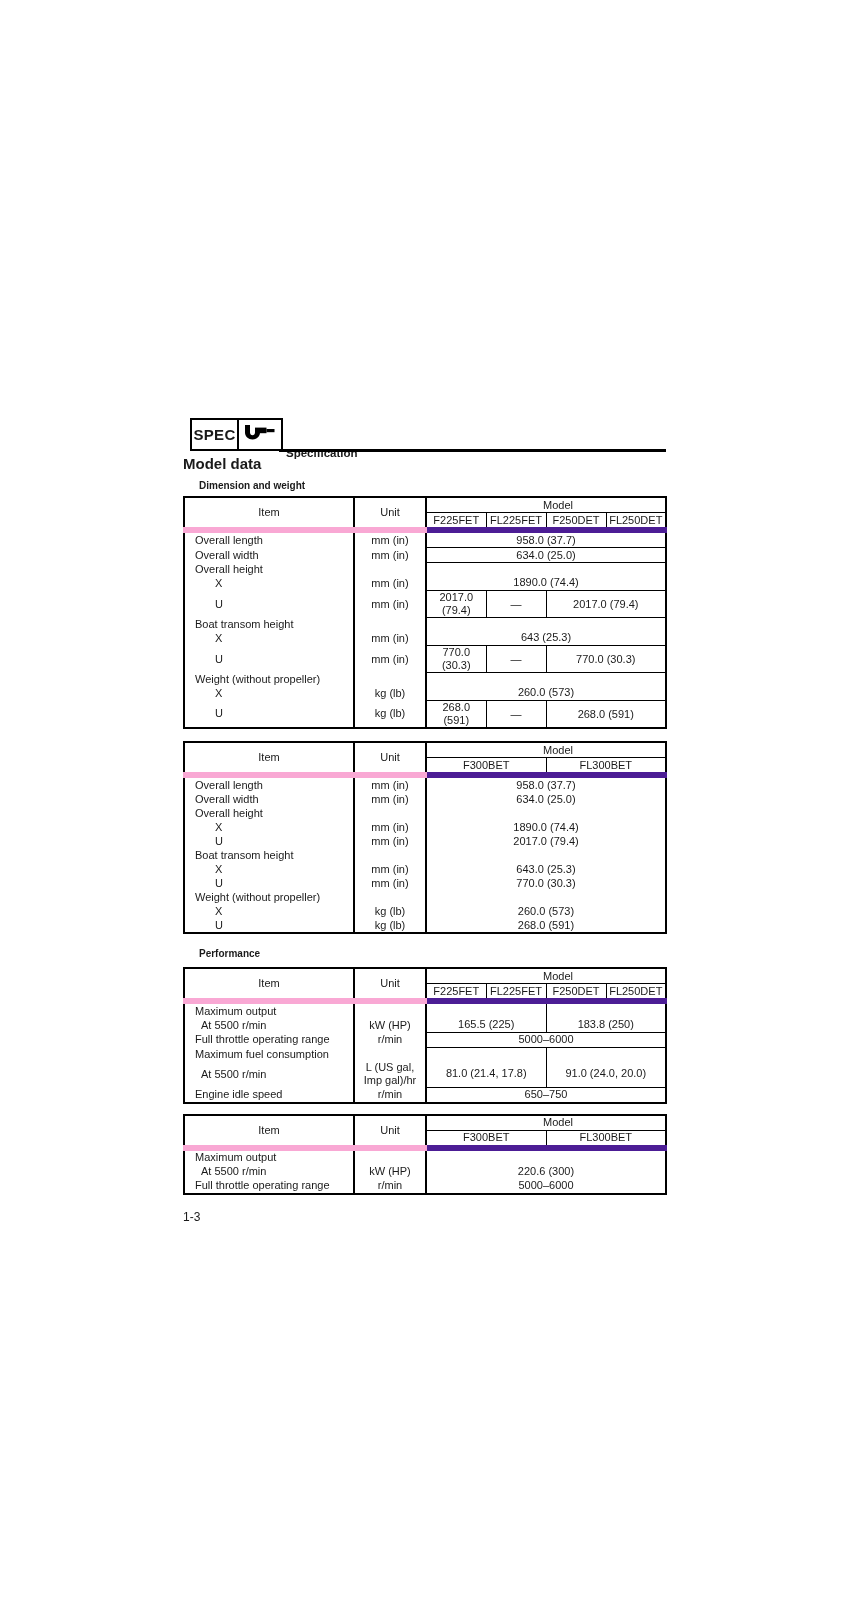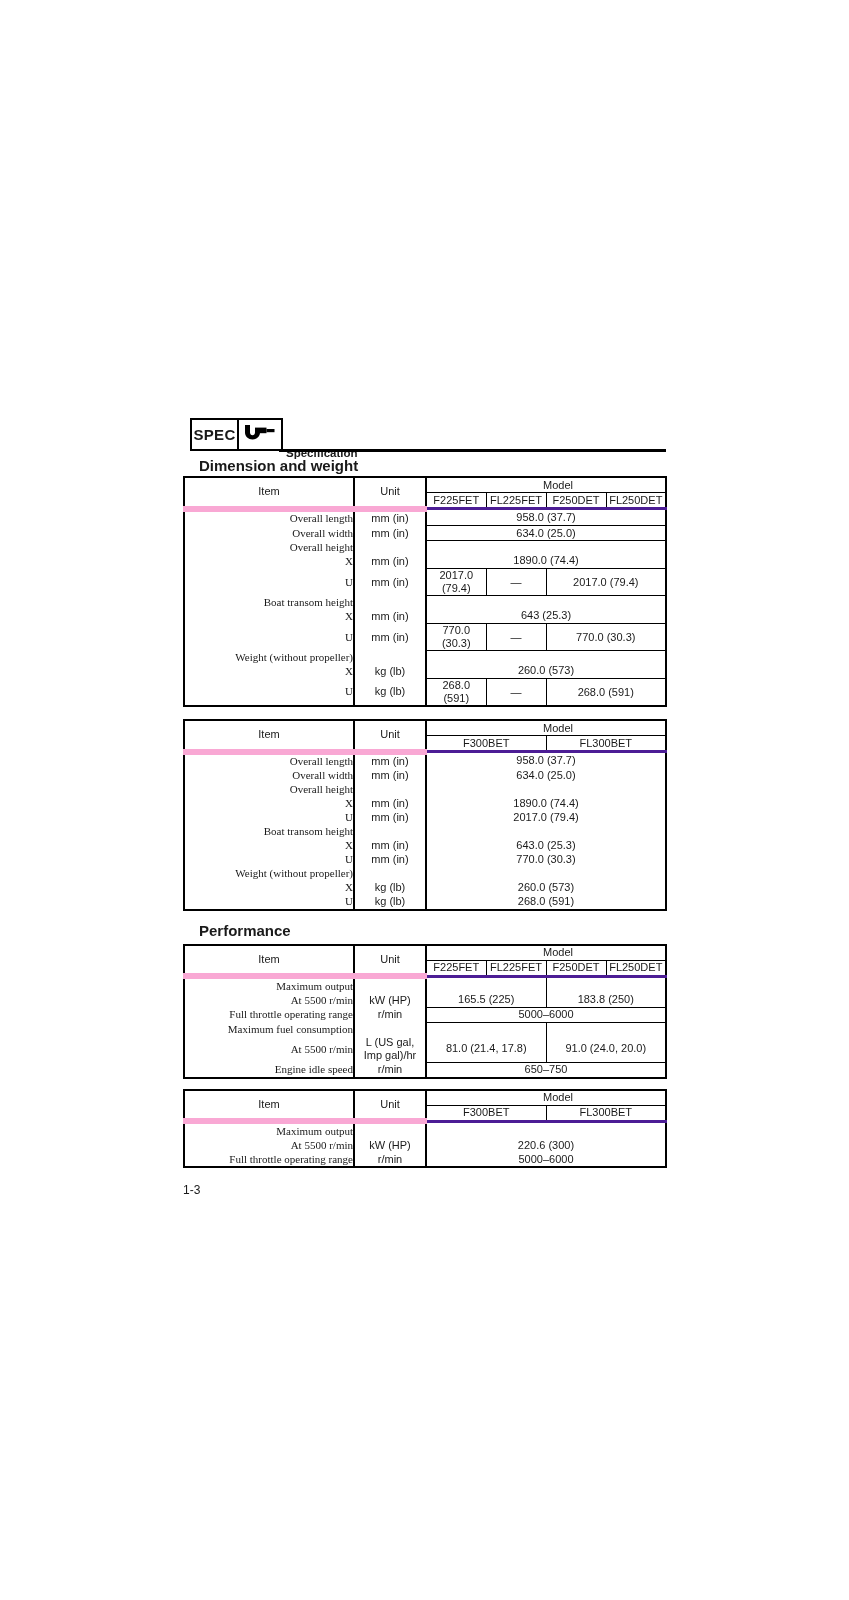--- a/index.html
+++ b/index.html
@@ -12,42 +12,42 @@
 
   
   .doc-header { position:relative; height:46px; }
   .spec-badge { position:absolute; left:7px; top:13px; width:89px; height:29px; border:2px solid #000; display:flex; background:#fff; }
   .spec-badge-label { width:45px; border-right:2px solid #000; display:flex; align-items:center; justify-content:center; font-weight:700; font-size:15px; letter-spacing:.3px; }
   .spec-badge-iconbox { flex:1; display:flex; align-items:center; justify-content:center; }
   .spec-label { position:absolute; left:103px; top:42px; font-weight:700; font-size:11.5px; }
   .header-rule { position:absolute; left:96px; right:0; top:44px; height:2.5px; background:#000; }
 
   h1.model-data { margin:5px 0 0 0; font-size:15px; line-height:15px; font-weight:700; }
-  h2.sub { margin:8px 0 0 0; font-size:15px; line-height:13px; font-weight:700;padding-left:16px; }
+  h2.sub { margin:8px 0 0 0; font-size:10px; line-height:13px; font-weight:700;padding-left:16px; }
   h2.perf { margin:13px 0 0 0; }
 
   table.spec { border-collapse:collapse; table-layout:fixed; width:483px; border:2px solid #000; font-size:11px; color:#1a1a1a; }
   .t-dim4 { margin-top:4px; }
   .t-dim2 { margin-top:12px; }
   .t-perf4 { margin-top:7px; }
   .t-perf2 { margin-top:10px; }
 
   .spec th, .spec td { padding:0; height:14px; line-height:13px; text-align:center; font-weight:400; vertical-align:middle; }
   col.c-item { width:170px; }
   col.c-unit { width:72px; }
   col.c-m    { width:60px; }
   col.c-m2   { width:120px; }
 
   .spec th.hitem, .spec th.hunit { border-bottom:6px solid #f9a8d4; }
   .spec th.hitem, .spec td.item  { border-right:2px solid #000; }
   .spec th.hunit, .spec td.unit  { border-right:2px solid #000; }
   .spec th.model { border-bottom:1.5px solid #000;padding-left:24px; }
-  .spec th.mname { border-bottom:3px solid #4c1d95; border-right:1.5px solid #000; }
-
-  .spec td.item { text-align:right; padding-left:10px;font-family:Liberation Serif, serif; }
+  .spec th.mname { border-bottom:6px solid #4c1d95; border-right:1.5px solid #000; }
+
+  .spec td.item { text-align:left; padding-left:10px; }
   .spec td.sub  { padding-left:30px; }
   .spec td.sub2 { padding-left:16px; }
   .spec td.unit { white-space:pre-line; }
   .spec td.v  { border:1.5px solid #000; white-space:pre-line; padding-left:2px; padding-right:2px; }
   .spec td.vb { vertical-align:bottom; padding-bottom:1px; }
   .spec td.vf { vertical-align:bottom; padding-bottom:7px; }
   .spec td.pv { border:none; }
 
   .page-number { margin-top:15px; font-size:12px; }
 </style>
@@ -67,20 +67,21 @@
               <rect x="12" y="4.6" width="11.5" height="5.6" fill="#000"></rect>
               <rect x="23.5" y="6" width="8" height="3.2" fill="#000"></rect>
             </svg>
           </span>
         </div>
       </div>
       <div class="spec-label">Specification</div>
       <div class="header-rule"></div>
     </div>
 
+    <h1 class="model-data">Model data</h1>
     <h2 class="sub">Dimension and weight</h2>
 
     <table class="spec t-dim4">
       <colgroup>
           <col class="c-item">
           <col class="c-unit">
           <col class="c-m">
           <col class="c-m">
           <col class="c-m">
           <col class="c-m">

